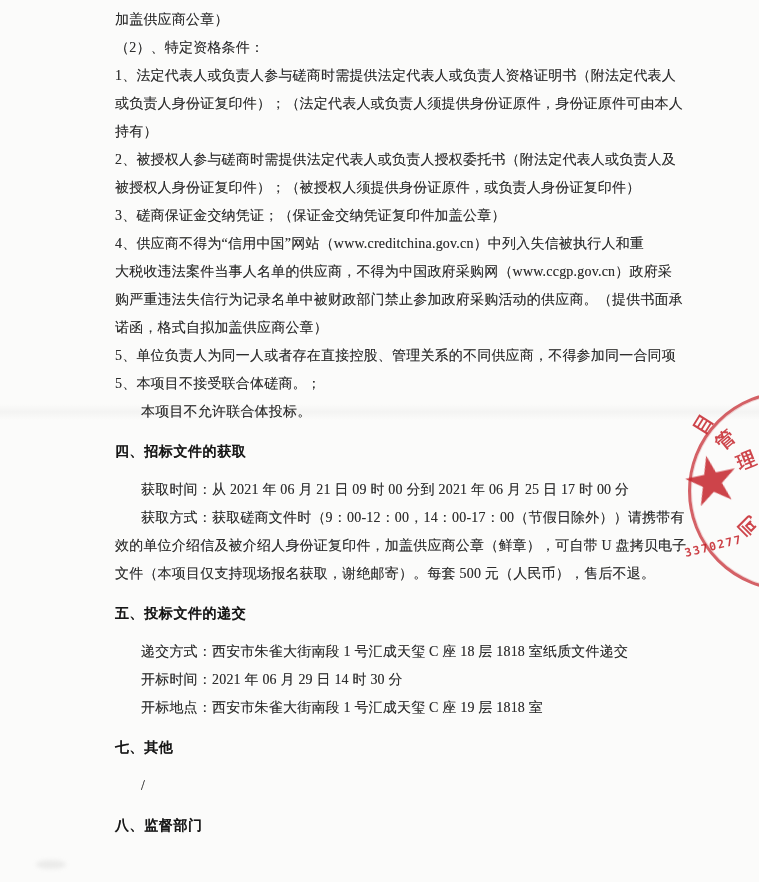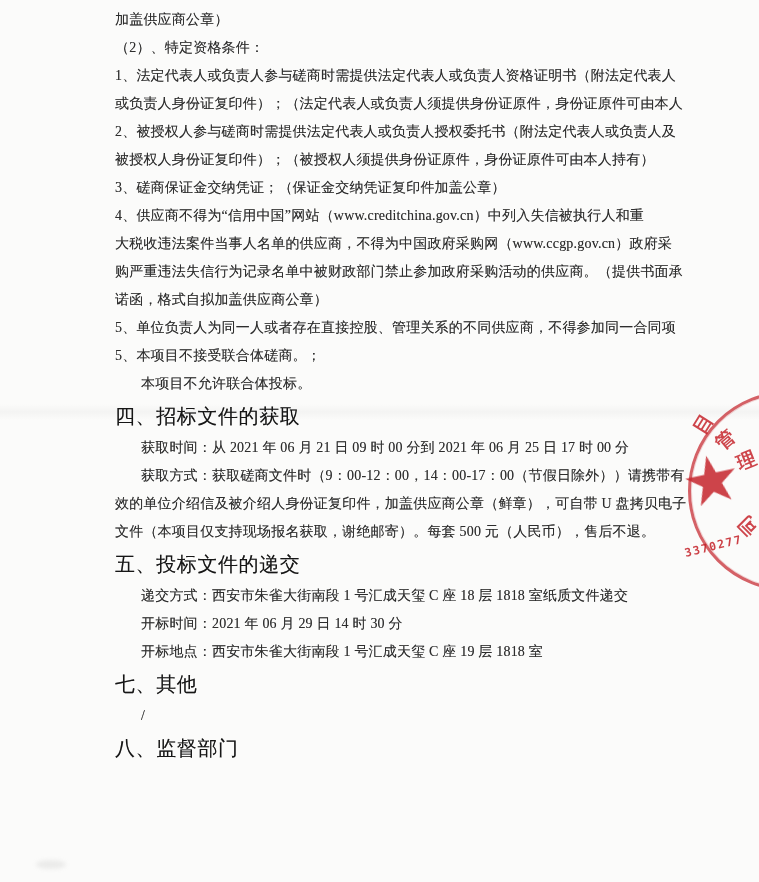--- a/index.html
+++ b/index.html
@@ -27,21 +27,21 @@
     color:#2d2d2d;
   }
   .line{
     height:28px;line-height:28px;white-space:nowrap;
     font-size:14px;letter-spacing:.2px;
     text-shadow:0 0 .5px rgba(70,70,70,.55);
   }
   .line.indent{padding-left:26px;}
   .line.heading{
     font-family:"Liberation Sans","DejaVu Sans",sans-serif;
-    font-weight:normal;font-size:20px;color:#161616;margin:4px 0;
+    font-weight:bold;font-size:14px;color:#161616;margin:11px 0;
     letter-spacing:.6px;
   }
   .line .italic{}
   
   .stamp{position:absolute;left:0;top:0;width:759px;height:882px;pointer-events:none;}
   .ring{
     position:absolute;left:688px;top:391px;width:194px;height:194px;
     border:3.5px solid rgba(197,37,44,.72);border-radius:50%;
     box-shadow:inset 0 0 0 1px rgba(197,37,44,.18);
   }
@@ -75,22 +75,23 @@
 <div class="page">
 
   <div class="scan-band"></div>
   <div class="smudge"></div>
 
   <div class="doc">
       <div class="line body">加盖供应商公章）</div>
       <div class="line body">（2）、特定资格条件：</div>
       <div class="line body">1、法定代表人或负责人参与磋商时需提供法定代表人或负责人资格证明书（附法定代表人</div>
       <div class="line body">或负责人身份证复印件）；（法定代表人或负责人须提供身份证原件，身份证原件可由本人</div>
+      <div class="line body">持有）</div>
       <div class="line body">2、被授权人参与磋商时需提供法定代表人或负责人授权委托书（附法定代表人或负责人及</div>
-      <div class="line body">被授权人身份证复印件）；（被授权人须提供身份证原件，身份证原件可由本人持有）</div>
+      <div class="line body">被授权人身份证复印件）；（被授权人须提供身份证原件，或负责人身份证复印件）</div>
       <div class="line body">3、磋商保证金交纳凭证；（保证金交纳凭证复印件加盖公章）</div>
       <div class="line body">4、供应商不得为“信用中国”网站（www.creditchina.gov.cn）中列入失信被执行人和重</div>
       <div class="line body">大税收违法案件当事人名单的供应商，不得为中国政府采购网（www.ccgp.gov.cn）政府采</div>
       <div class="line body">购严重违法失信行为记录名单中被财政部门禁止参加政府采购活动的供应商。（提供书面承</div>
       <div class="line body">诺函，格式自拟加盖供应商公章）</div>
       <div class="line body">5、单位负责人为同一人或者存在直接控股、管理关系的不同供应商，不得参加同一合同项</div>
       <div class="line body">5、本项目不接受联合体磋商。；</div>
       <div class="line indent"><span>本项目</span><span class="italic">不允许</span><span>联合体投标。</span></div>
       <div class="line heading">四、招标文件的获取</div>
       <div class="line indent">获取时间：从 2021 年 06 月 21 日 09 时 00 分到 2021 年 06 月 25 日 17 时 00 分</div>

